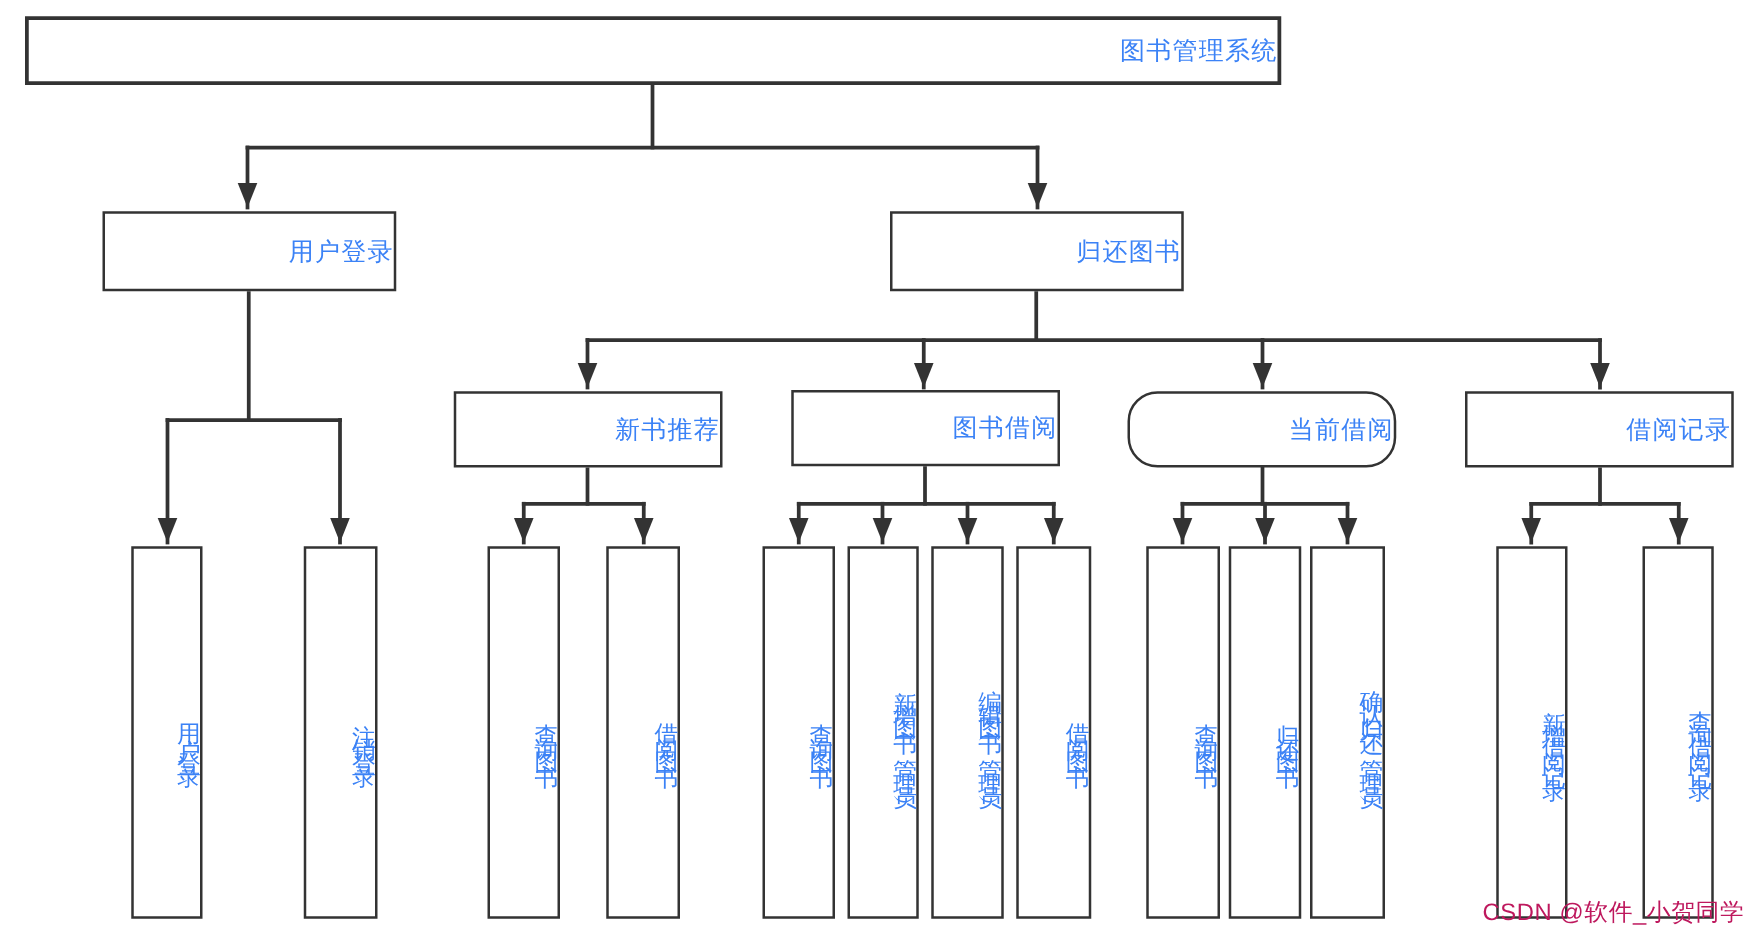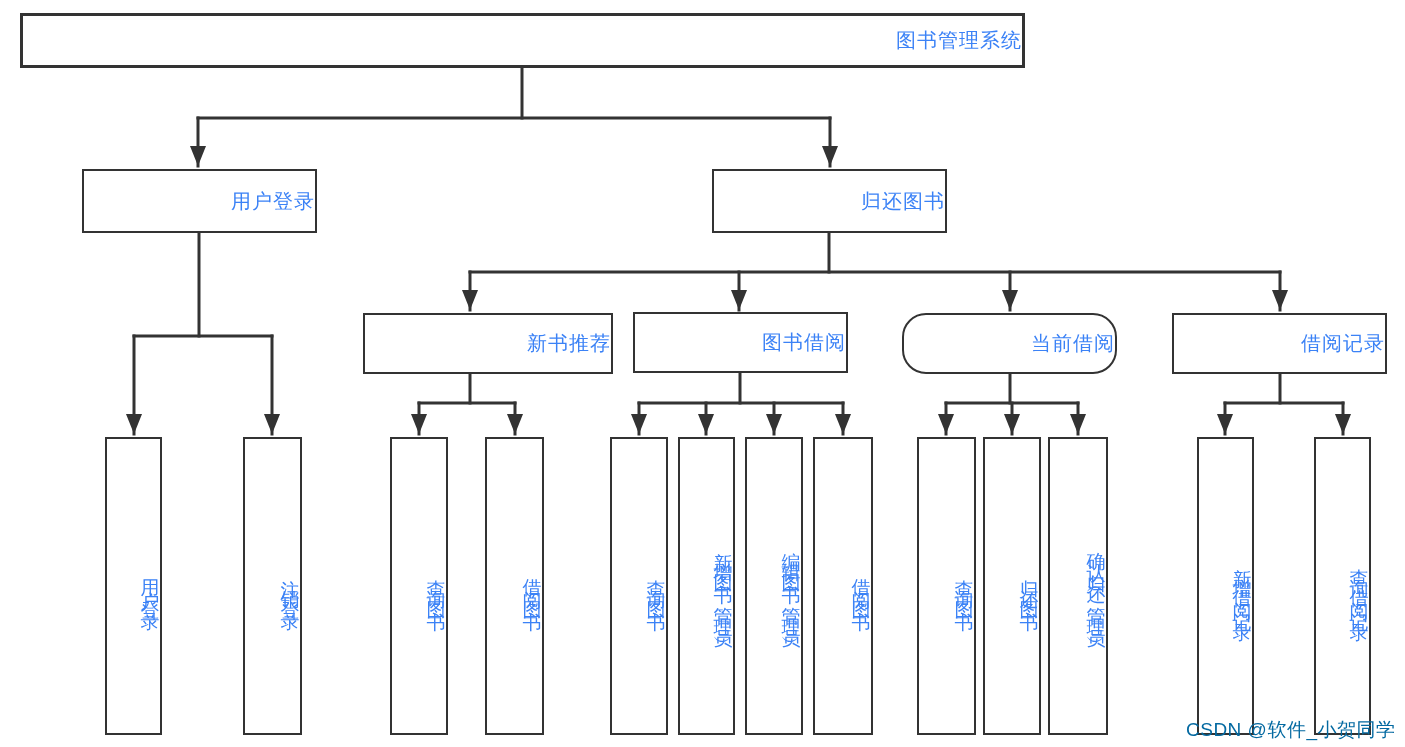--- a/index.html
+++ b/index.html
@@ -41,21 +41,21 @@
     font-size: 19px;
     letter-spacing: 11px;
     line-height: 1;
     white-space: nowrap;
   }
   .watermark {
     position: absolute;
     left: 1186px;
     top: 717px;
     font-size: 19px;
-    color: #0369a1;
+    color: #be185d;
     letter-spacing: 0.5px;
     white-space: nowrap;
     z-index: 9;
   }
 </style>
 </head>
 <body>
 
 <div class="canvas">
 
@@ -113,21 +113,21 @@
     <span class="hlabel">图书管理系统</span>
   </div>
 
   <div class="box" style="left:82px; top:169px; width:235px; height:64px;">
     <span class="hlabel">用户登录</span>
   </div>
   <div class="box" style="left:712px; top:169px; width:235px; height:64px;">
     <span class="hlabel">归还图书</span>
   </div>
 
-  <div class="box" style="left:363px; top:313px; width:250px; height:61px;">
+  <div class="box" style="left:363px; top:313px; width:215px; height:61px;">
     <span class="hlabel">新书推荐</span>
   </div>
   <div class="box" style="left:633px; top:312px; width:215px; height:61px;">
     <span class="hlabel">图书借阅</span>
   </div>
   <div class="box" style="left:902px; top:313px; width:215px; height:61px;border-radius:24px;">
     <span class="hlabel">当前借阅</span>
   </div>
   <div class="box" style="left:1172px; top:313px; width:215px; height:61px;">
     <span class="hlabel">借阅记录</span>

